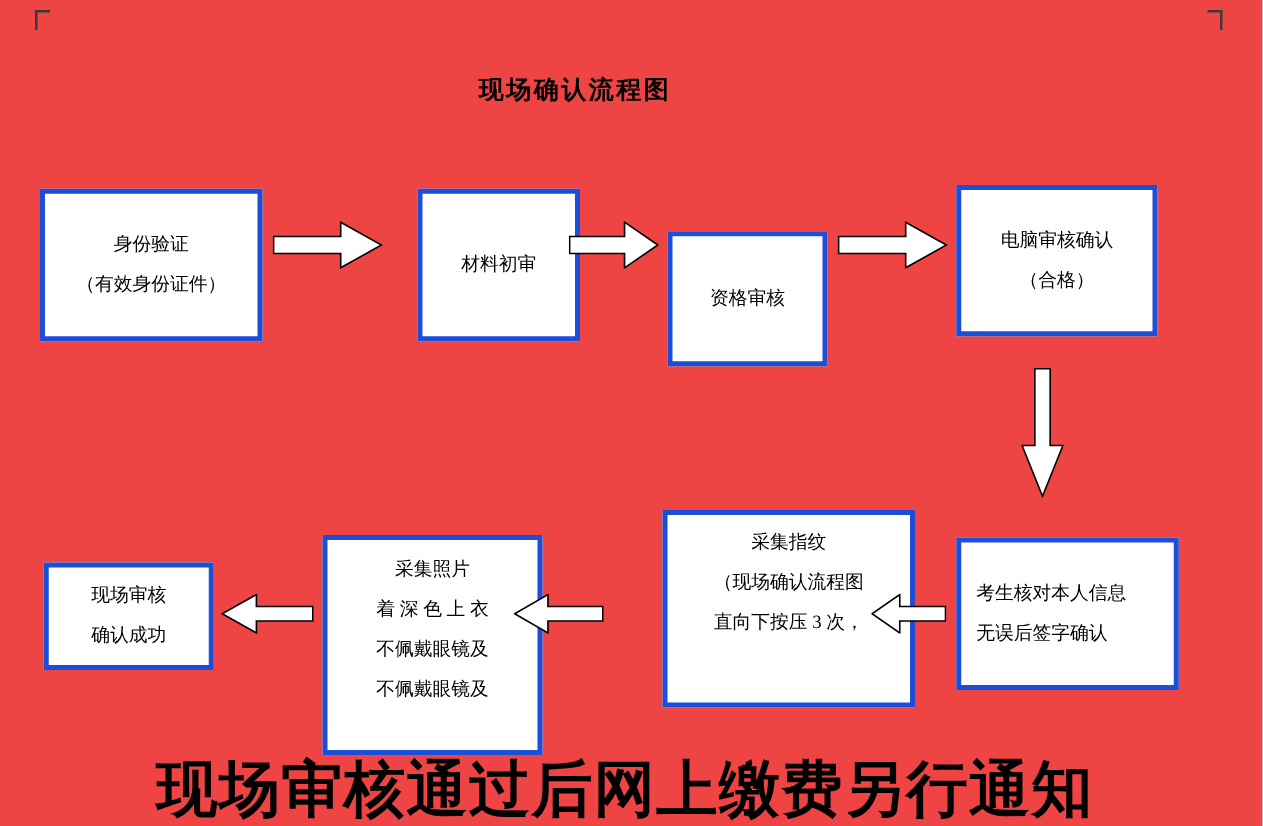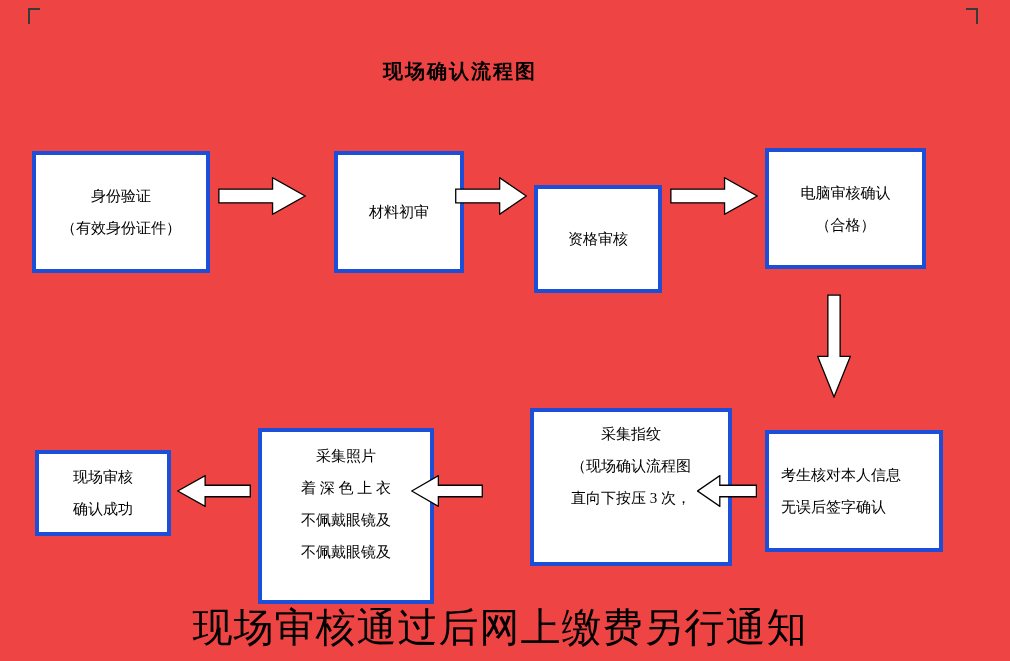--- a/index.html
+++ b/index.html
@@ -39,23 +39,23 @@
   .box .line { width: 100%; }
   .box.left-text { align-items: flex-start; text-align: left; padding-left: 12px; }
   .arrow { position: absolute; }
   .arrow svg { display: block; width: 100%; height: 100%; }
   .footer {
     position: absolute;
     top: 604px;
     left: 0;
     width: 1000px;
     text-align: center;
-    font-size: 40px;
+    font-size: 49px;
     line-height: 1.15;
-    font-weight: normal;
+    font-weight: bold;
     font-family: "Liberation Sans", sans-serif;
     letter-spacing: 1px;
   }
   .corner { position: absolute; width: 12px; height: 16px; }
   .corner.tl { left: 28px; top: 8px; border-left: 2px solid #3a3a3a; border-top: 2px solid #3a3a3a; }
   .corner.tr { left: 966px; top: 8px; border-right: 2px solid #3a3a3a; border-top: 2px solid #3a3a3a; }
 </style>
 </head>
 <body>
 

